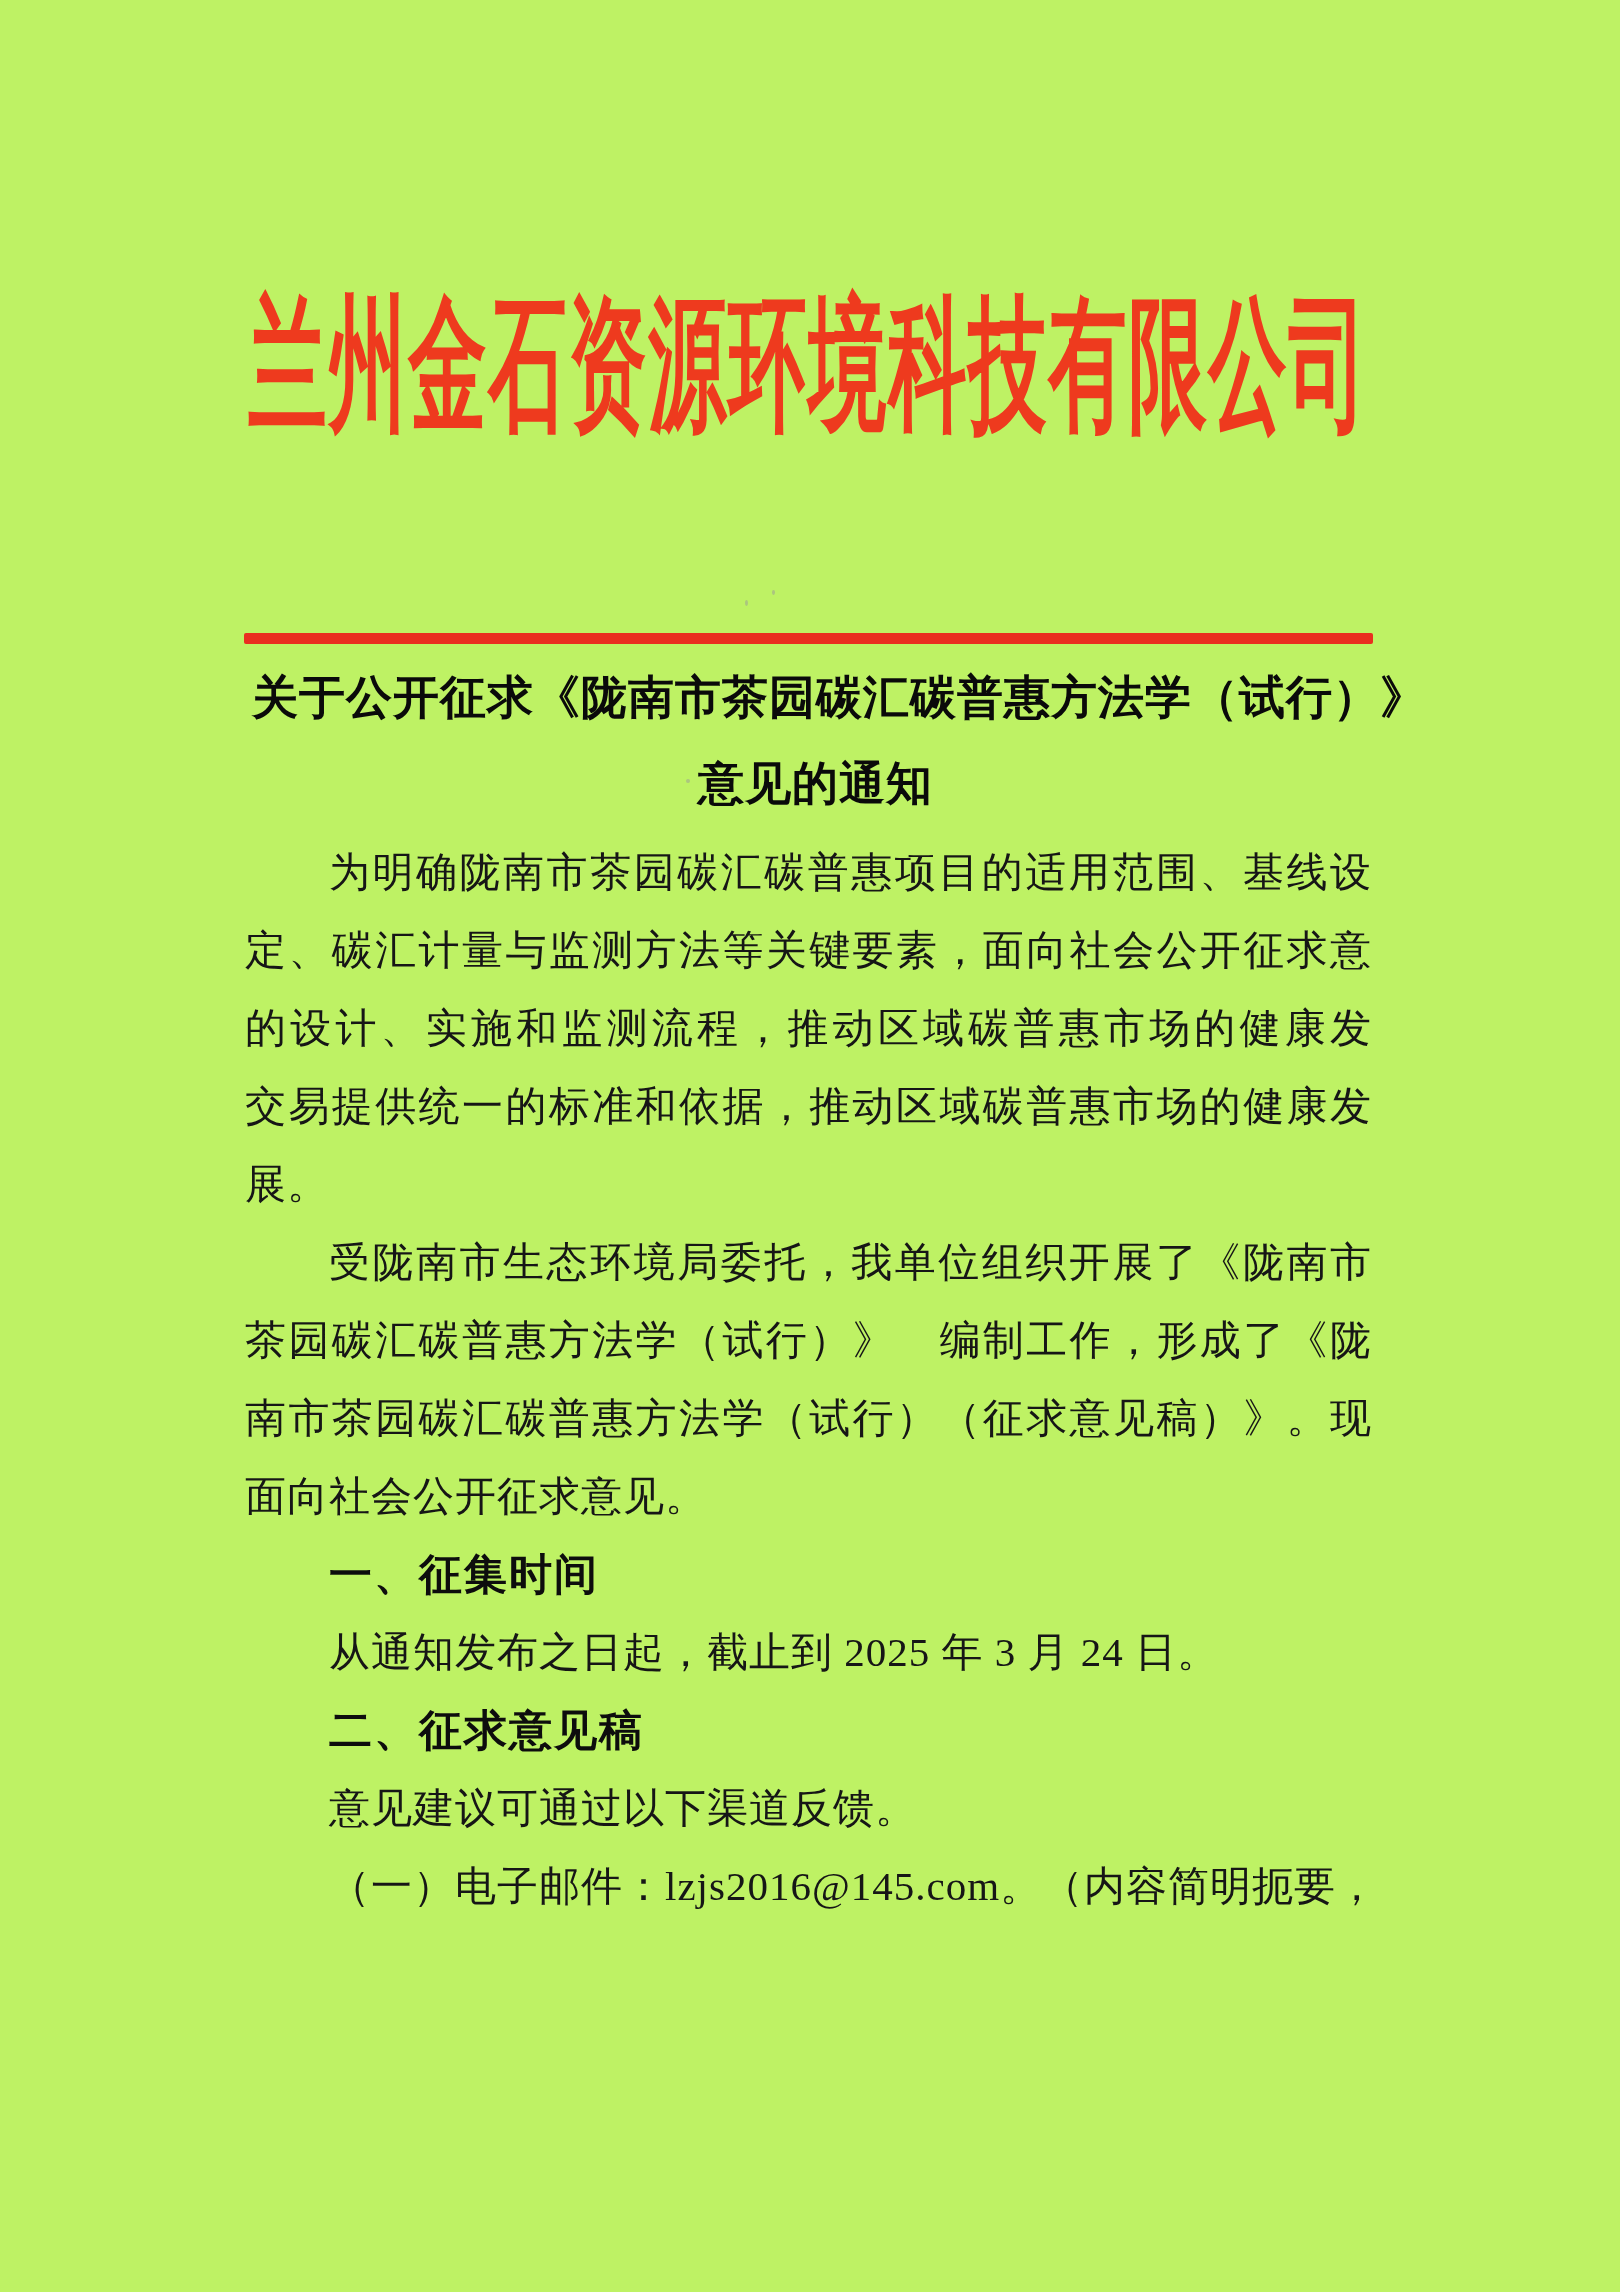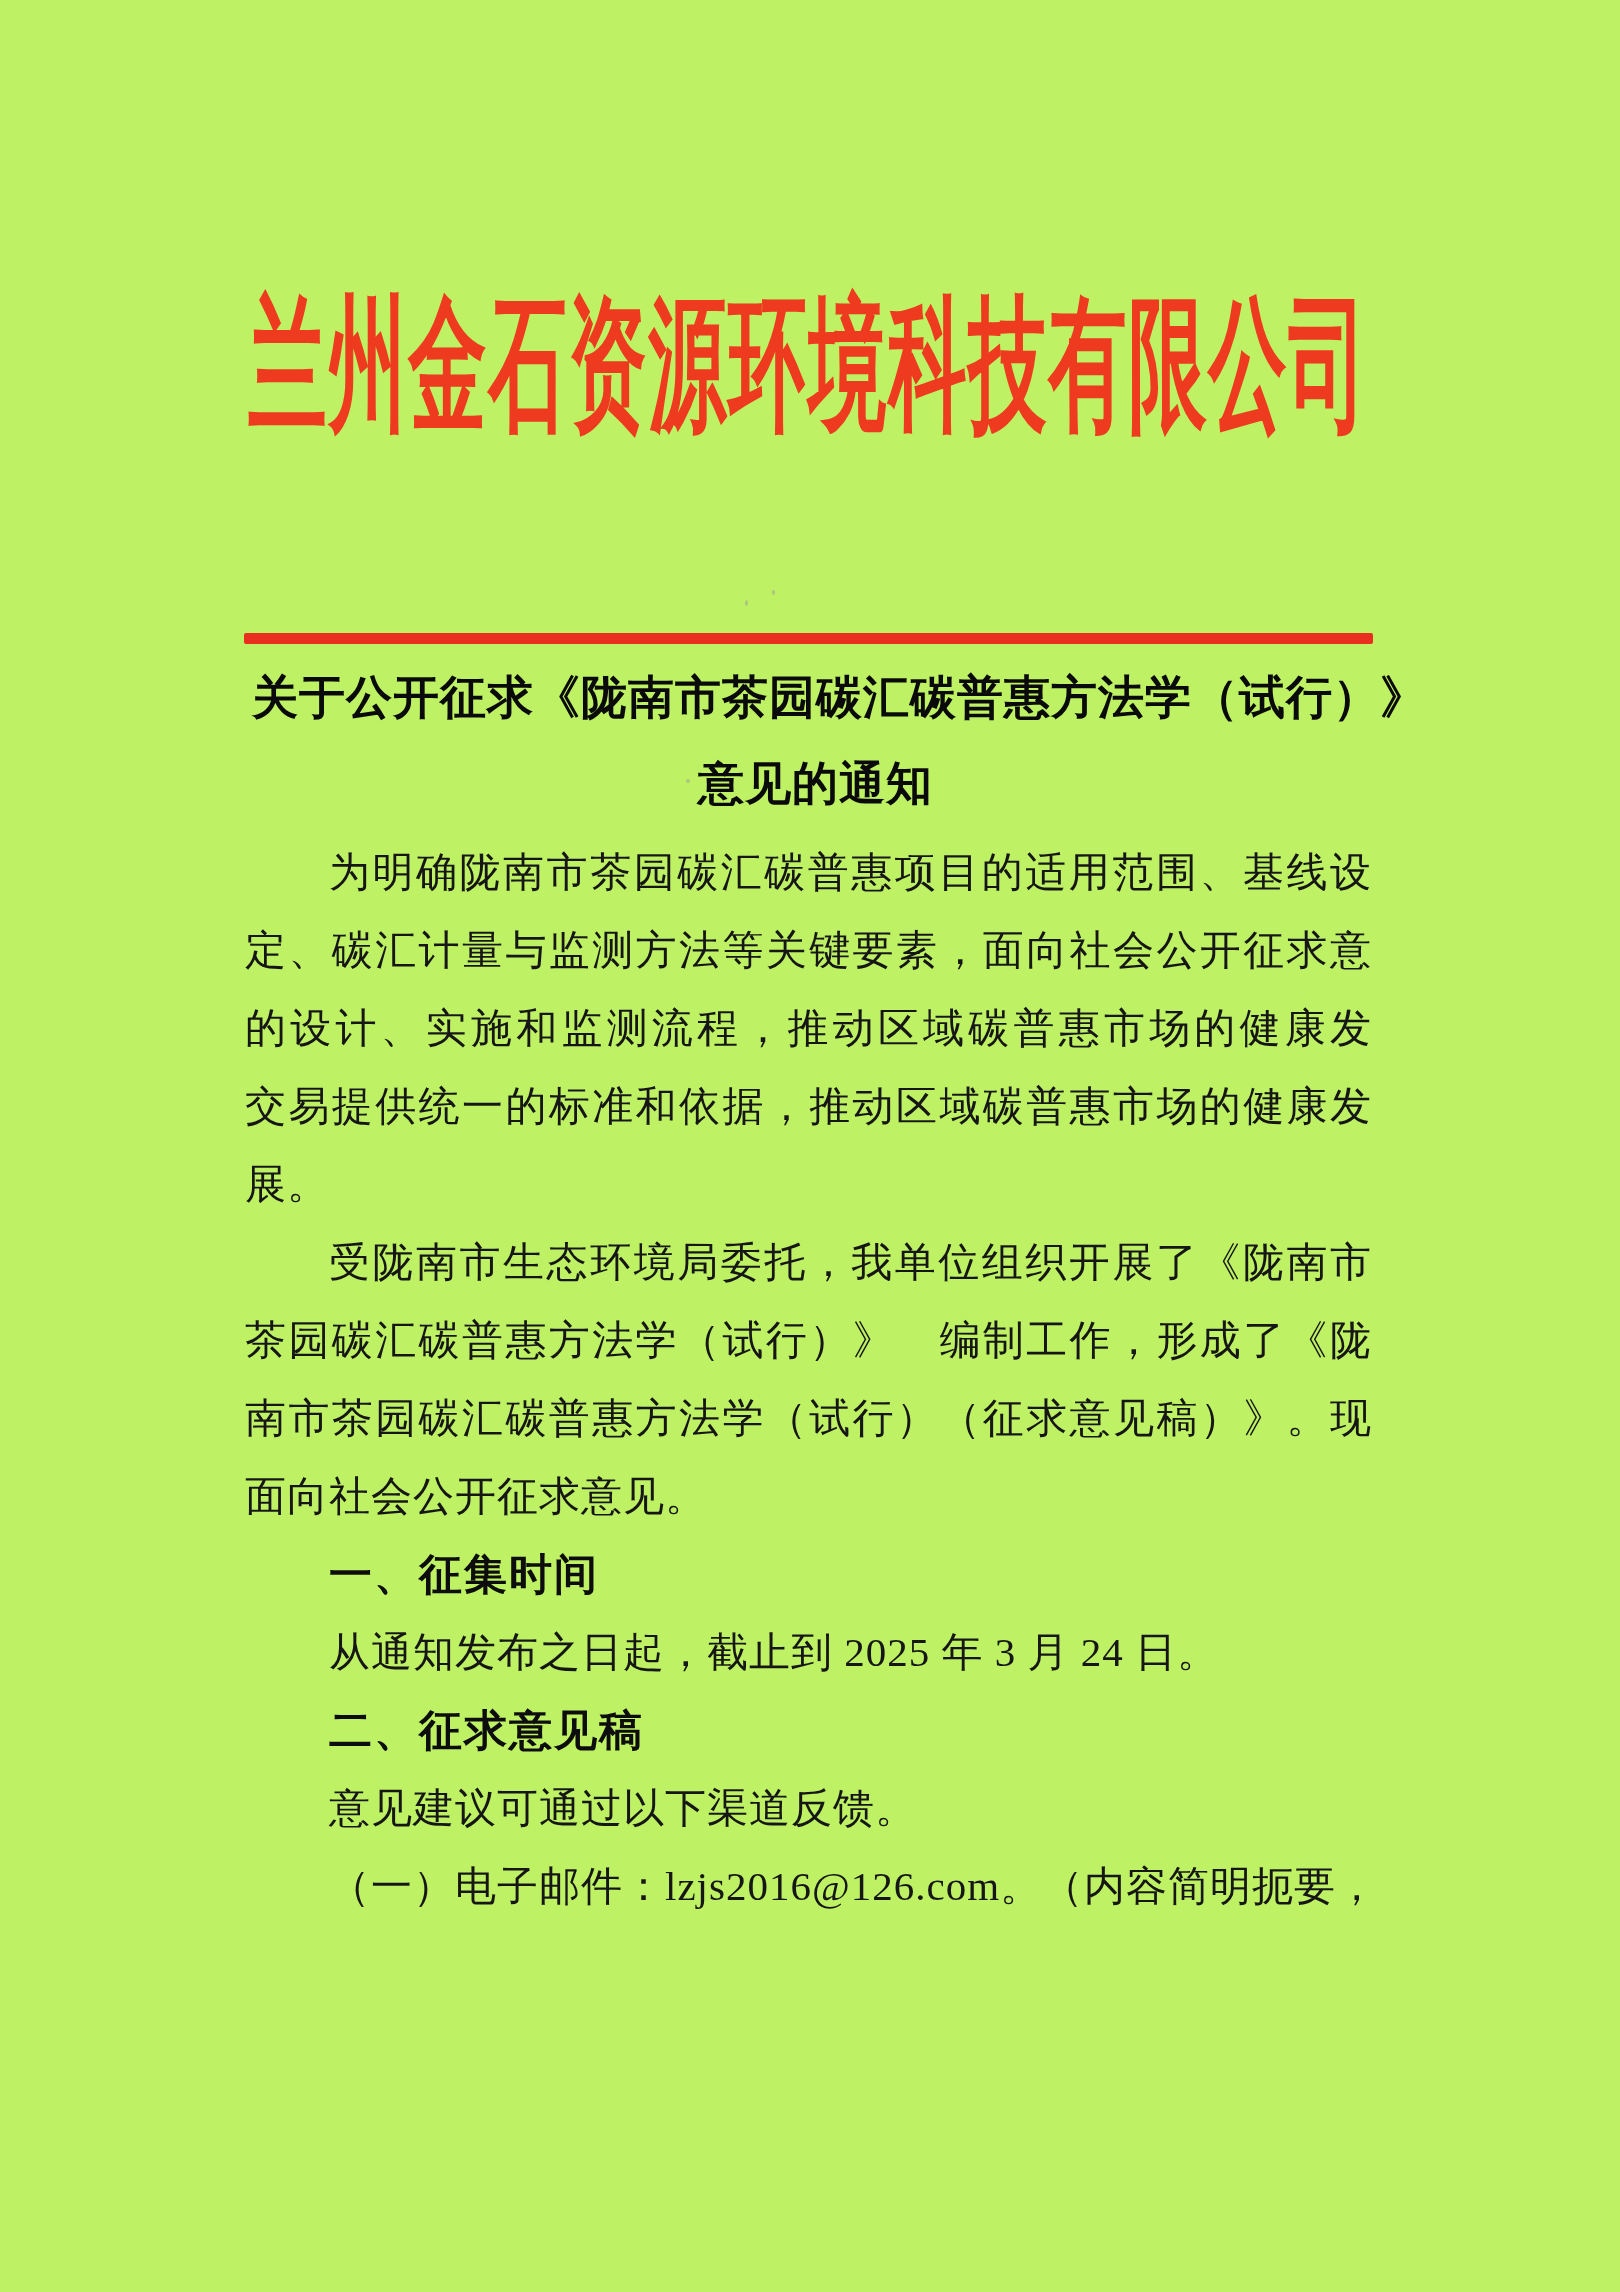--- a/index.html
+++ b/index.html
@@ -117,21 +117,21 @@
       <div class="line justify">交易提供统一的标准和依据，推动区域碳普惠市场的健康发</div>
       <div class="line">展。</div>
       <div class="line indent justify">受陇南市生态环境局委托，我单位组织开展了《陇南市</div>
       <div class="line justify">茶园碳汇碳普惠方法学（试行）》　编制工作，形成了《陇</div>
       <div class="line justify">南市茶园碳汇碳普惠方法学（试行）（征求意见稿）》。现</div>
       <div class="line">面向社会公开征求意见。</div>
       <div class="line indent heading">一、征集时间</div>
       <div class="line indent">从通知发布之日起，截止到 2025 年 3 月 24 日。</div>
       <div class="line indent heading">二、征求意见稿</div>
       <div class="line indent">意见建议可通过以下渠道反馈。</div>
-      <div class="line indent">（一）电子邮件：lzjs2016@126.com。（内容简明扼要，</div>
+      <div class="line indent">（一）电子邮件：lzjs2016@145.com。（内容简明扼要，</div>
     </div>
 
   <span class="speckle s1"></span>
   <span class="speckle s2"></span>
   <span class="speckle s3"></span>
 
 </div>
 
 
 </body></html>

